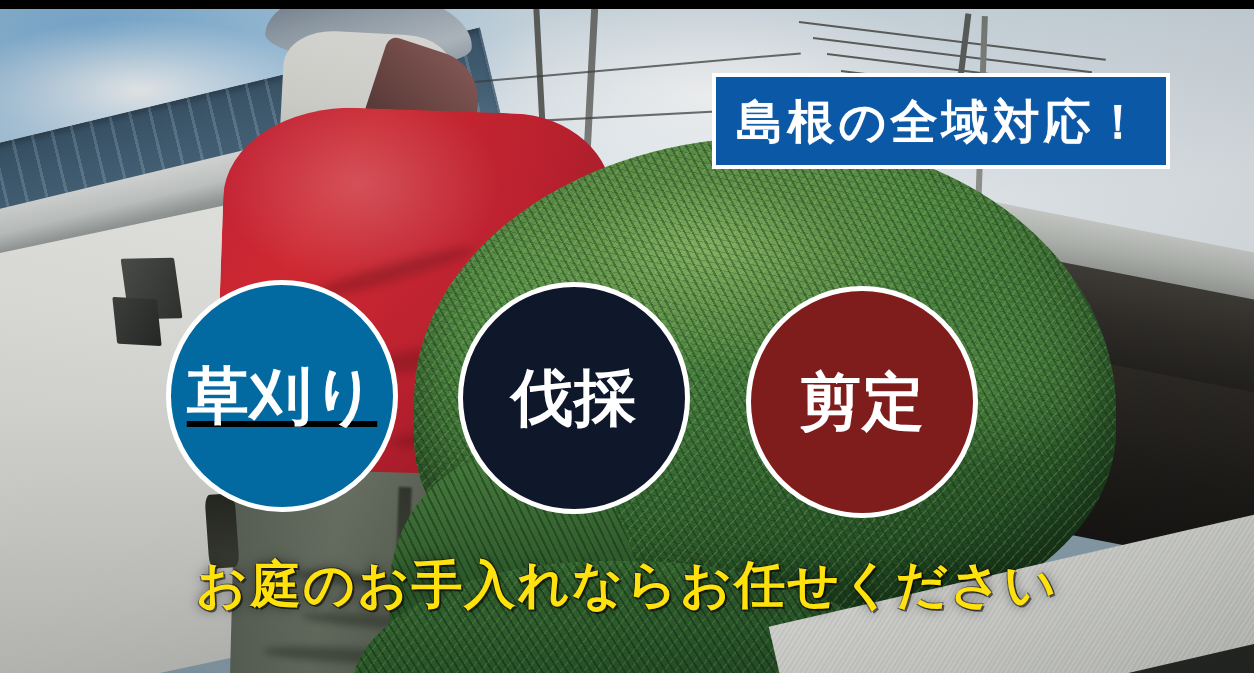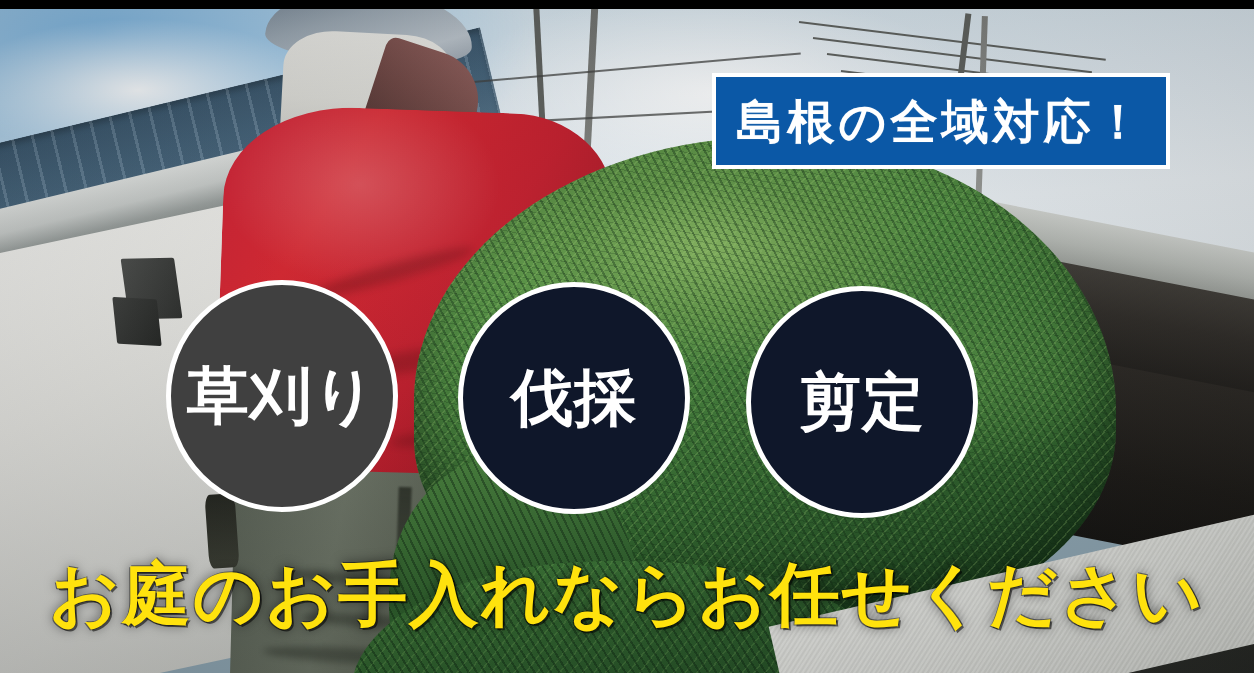--- a/index.html
+++ b/index.html
@@ -393,21 +393,21 @@
     position: absolute;
     left: 0;
     top: 548px;
     width: 100%;
     text-align: center;
     pointer-events: none;
   }
   .tagline-text {
     display: inline-block;
     color: #ffe20d;
-    font-size: 69px;
+    font-size: 51px;
     font-weight: bold;
     letter-spacing: 2px;
     line-height: 1.1;
     white-space: nowrap;
     text-shadow:
       2px 2px 0 rgba(0,0,0,.55),
       -1px 1px 0 rgba(0,0,0,.45),
       1px -1px 0 rgba(0,0,0,.45),
       0 0 12px rgba(0,0,0,.55);
   }
@@ -480,29 +480,29 @@
 
     <div class="photo-tone"></div>
   </div>
 
   <div class="region-banner">
     <span class="region-banner-text">島根の全域対応！</span>
   </div>
 
   <div class="service-circles">
 
-    <div class="service-circle circle-1" style="background:#404040;">
+    <div class="service-circle circle-1" style="background:#0369a1;text-decoration:underline;">
       <span class="label">草刈り</span>
     </div>
 
     <div class="service-circle circle-2" style="background:#0f172a;">
       <span class="label">伐採</span>
     </div>
 
-    <div class="service-circle circle-3" style="background:#0f172a;">
+    <div class="service-circle circle-3" style="background:#7f1d1d;">
       <span class="label">剪定</span>
     </div>
 
   </div>
 
   <div class="tagline">
     <span class="tagline-text">お庭のお手入れならお任せください</span>
   </div>
 
 </div>

